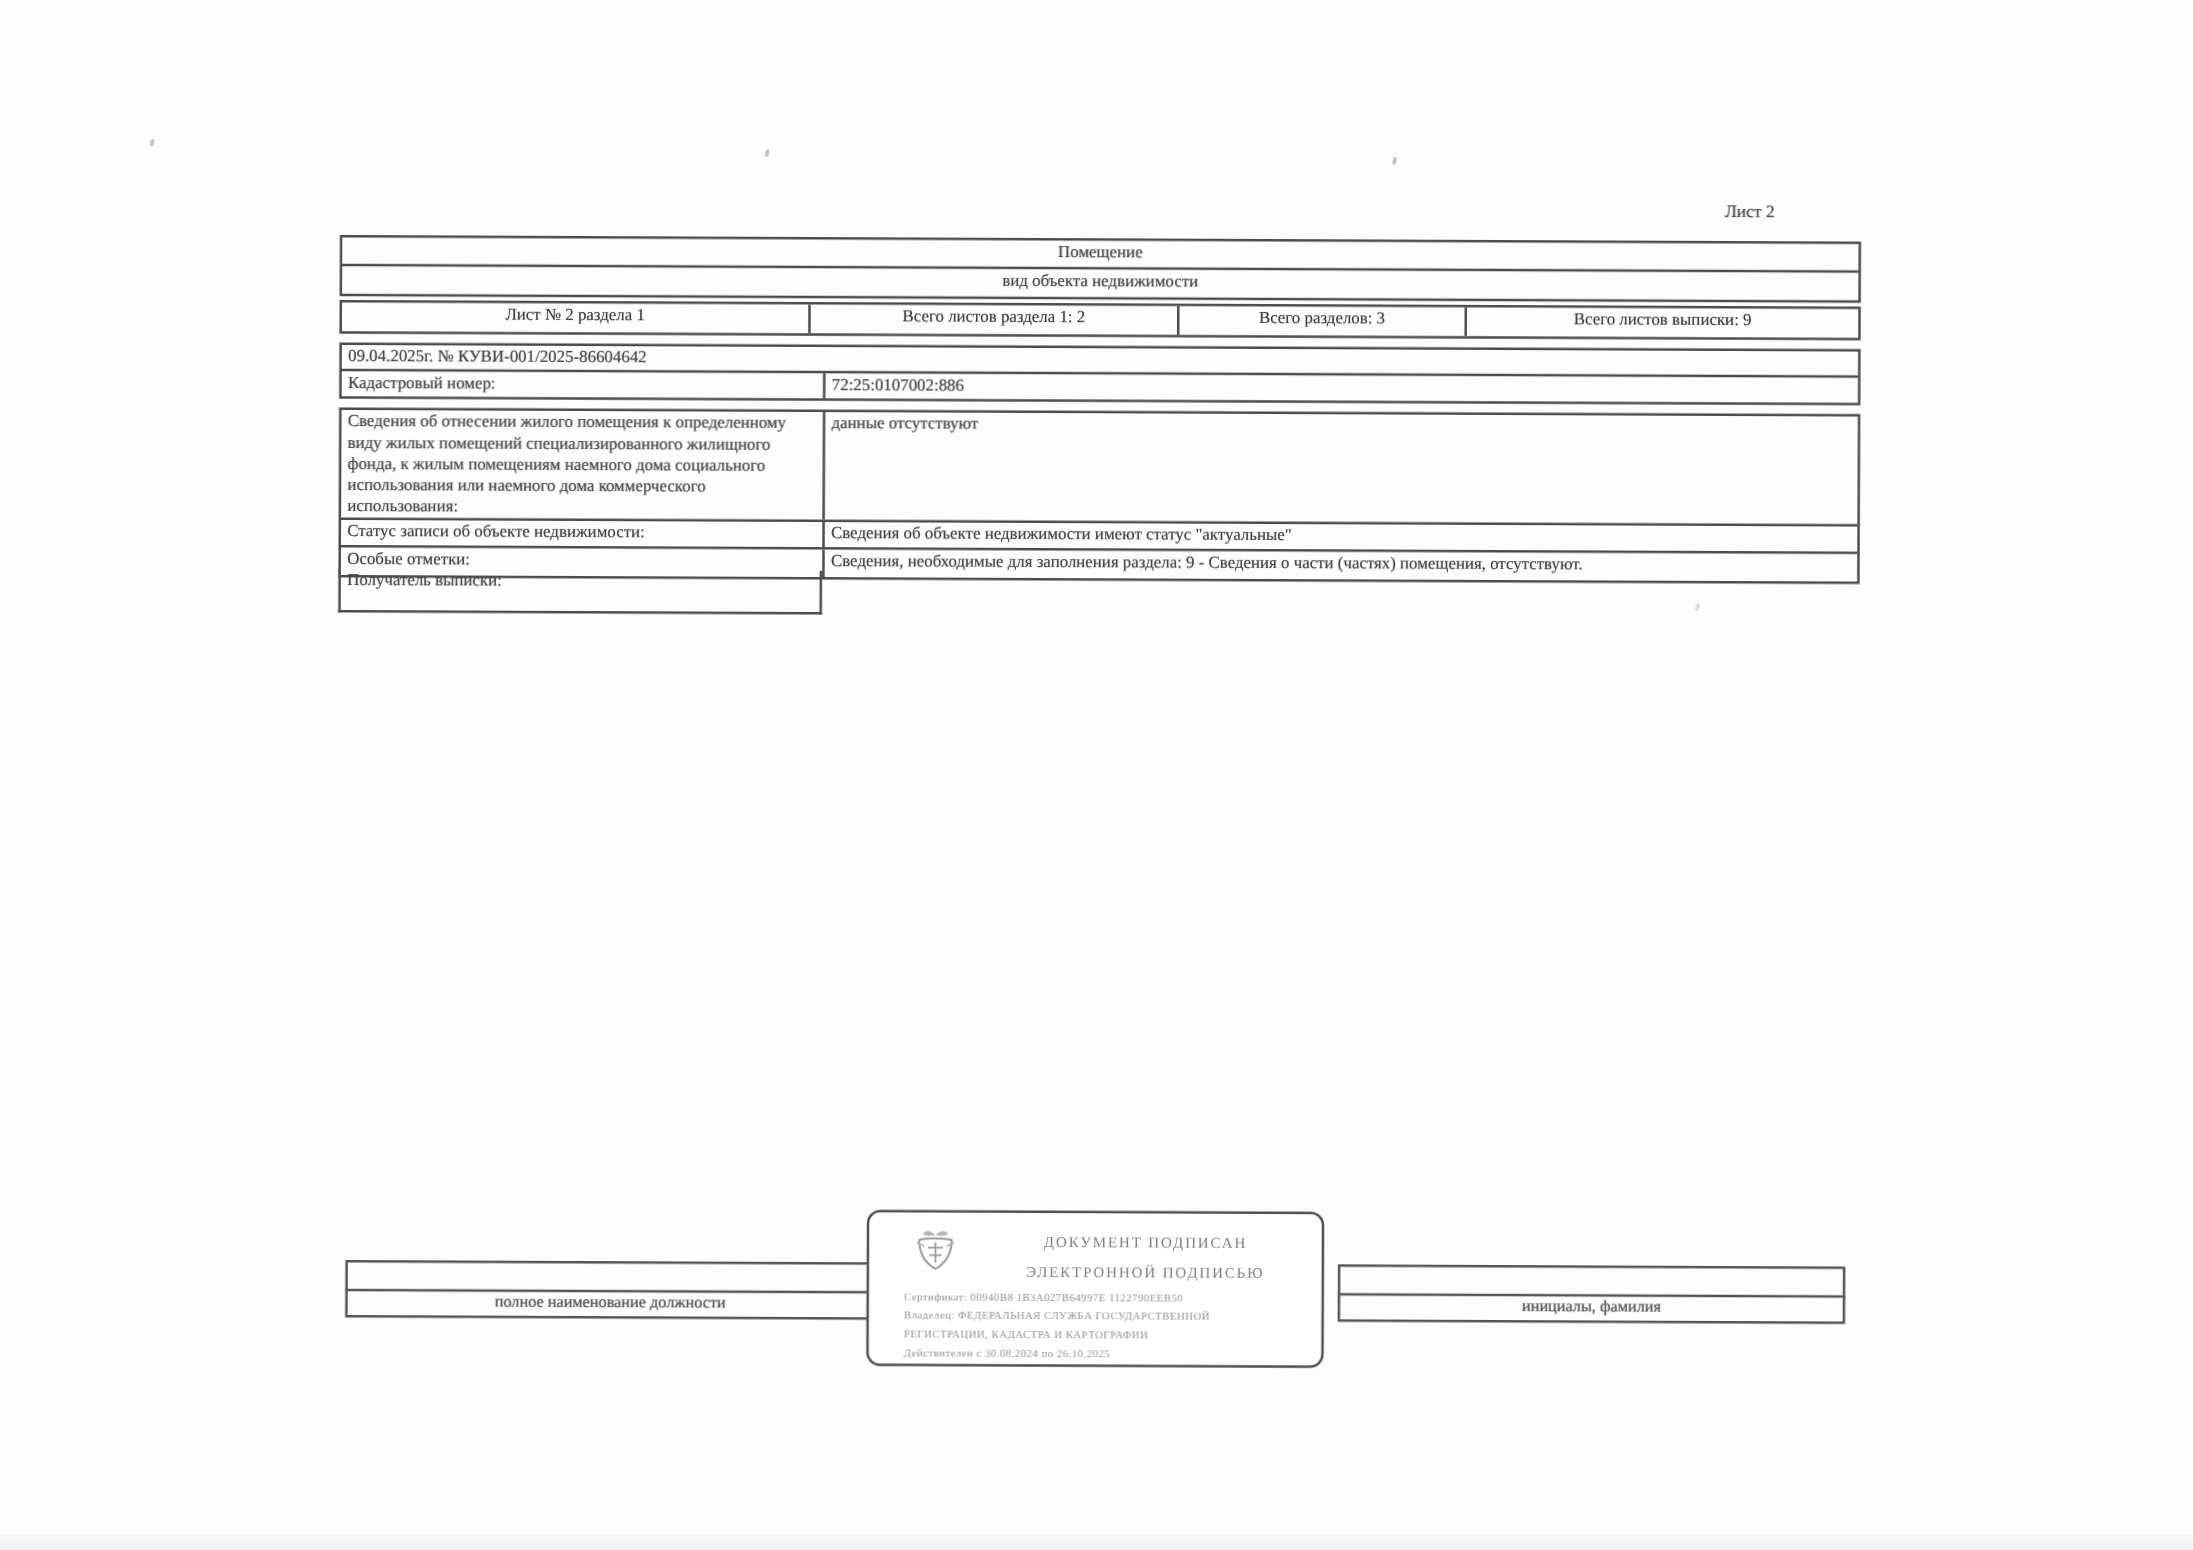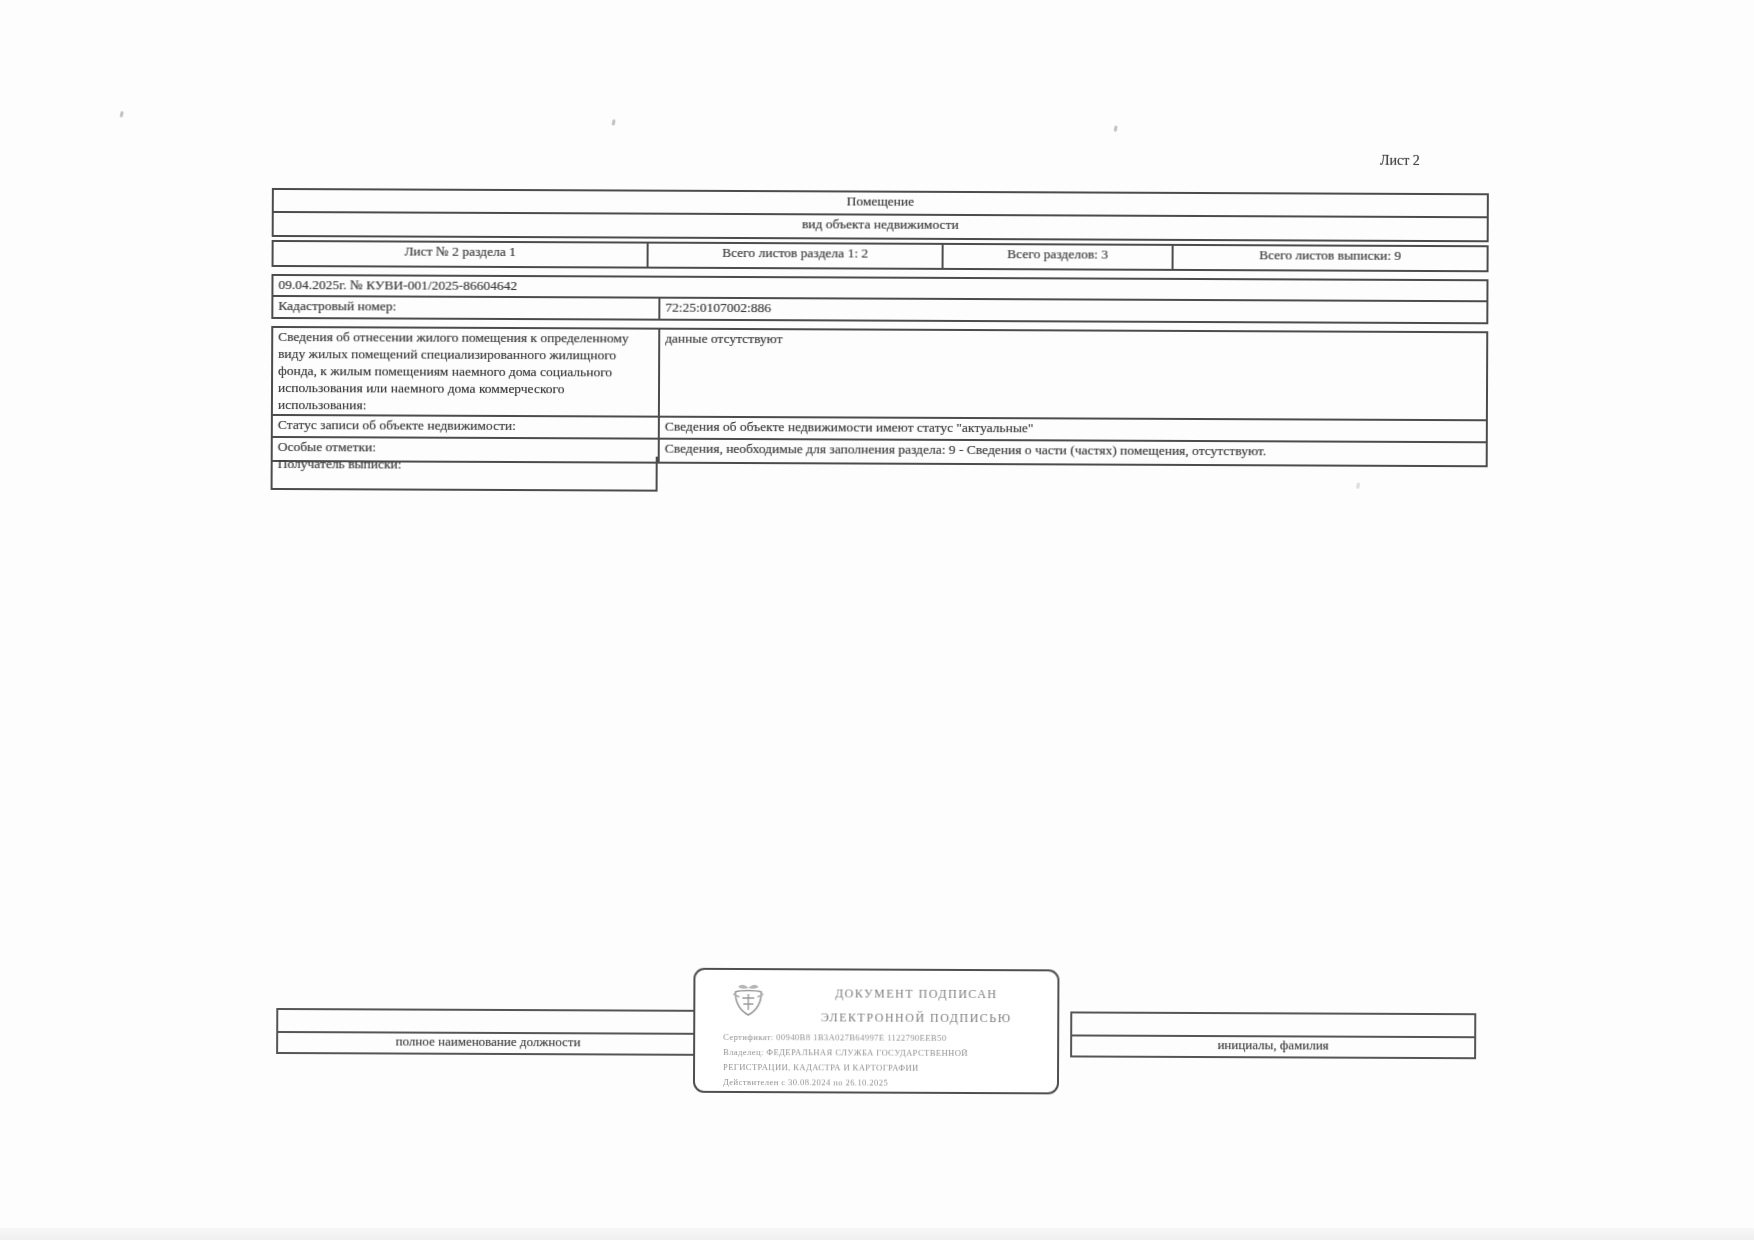--- a/index.html
+++ b/index.html
@@ -42,21 +42,21 @@
 </head>
 <body>
 
 <div class="page-inner">
 
   <div class="speck" style="left:118px;top:112px;"></div>
   <div class="speck" style="left:610px;top:118px;"></div>
   <div class="speck" style="left:1112px;top:122px;"></div>
   <div class="speck" style="left:1356px;top:478px;opacity:.35;"></div>
 
-  <div class="abs txt sheet-label" style="left:1378px;top:148px;">Лист 2</div>
+  <div class="abs txt sheet-label" style="left:1378px;top:158px;">Лист 2</div>
 
   <div class="abs box" style="left:270px;top:188px;width:1217px;">
     <div class="cell center bb txt" style="height:23px;">Помещение</div>
     <div class="cell center txt" style="height:22px;">вид объекта недвижимости</div>
   </div>
 
   <div class="abs box row" style="left:270px;top:240px;width:1217px;height:27px;">
     <div class="cell center br txt" style="width:375px;">Лист № 2 раздела 1</div>
     <div class="cell center br txt" style="width:295px;">Всего листов раздела 1: 2</div>
     <div class="cell center br txt" style="width:230px;">Всего разделов: 3</div>

